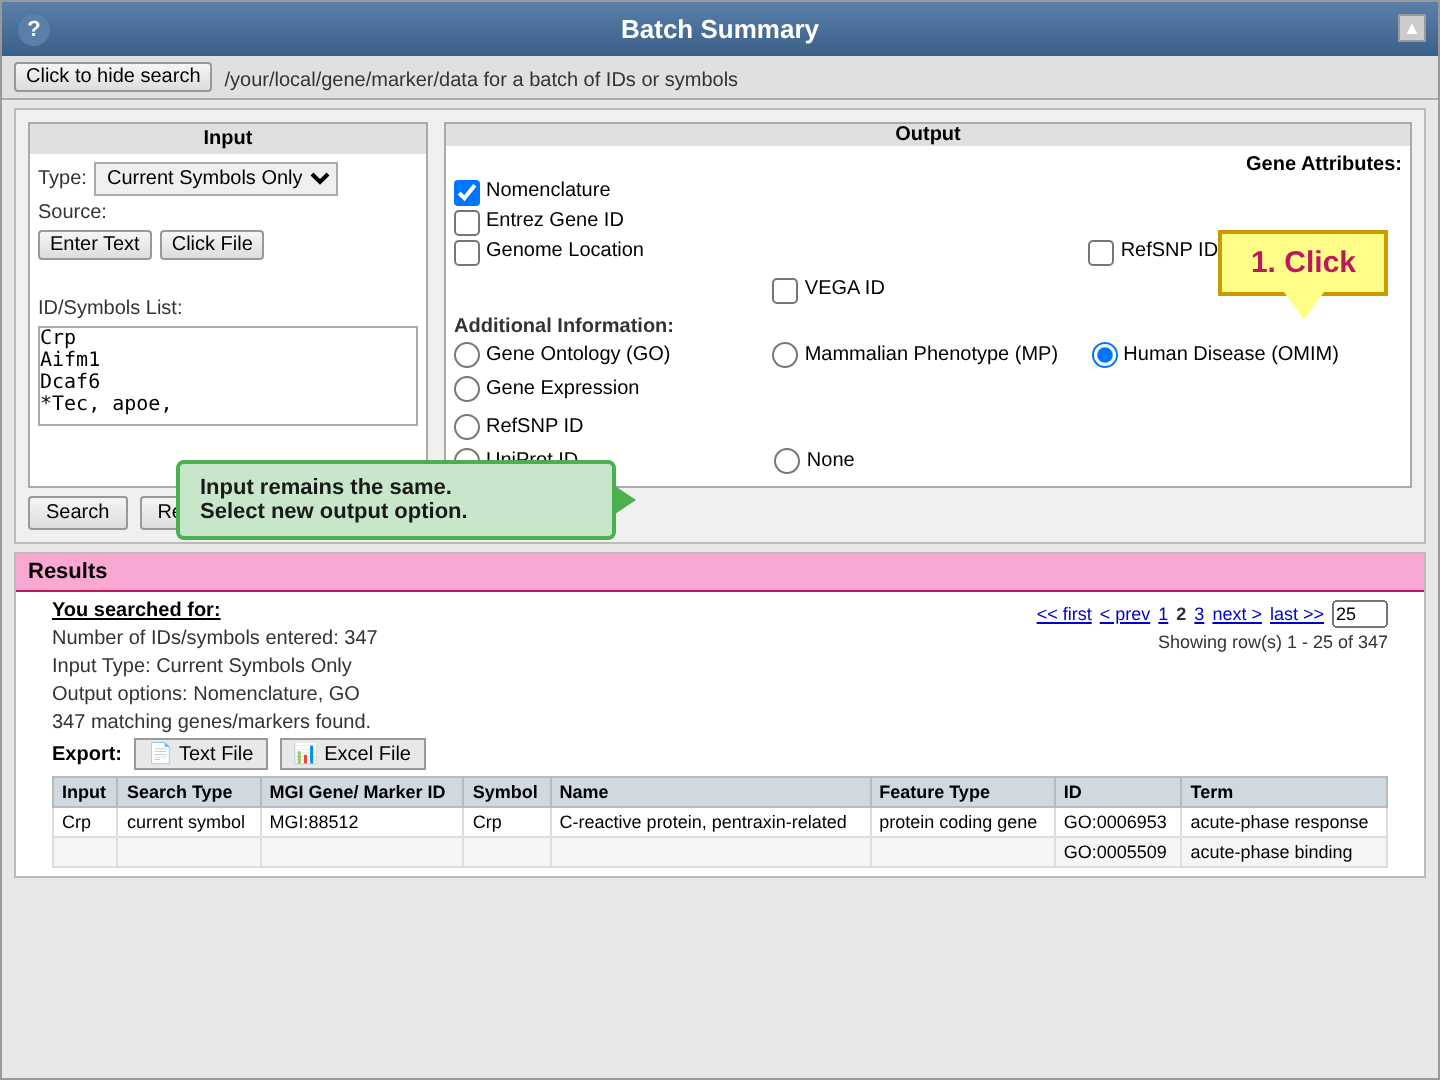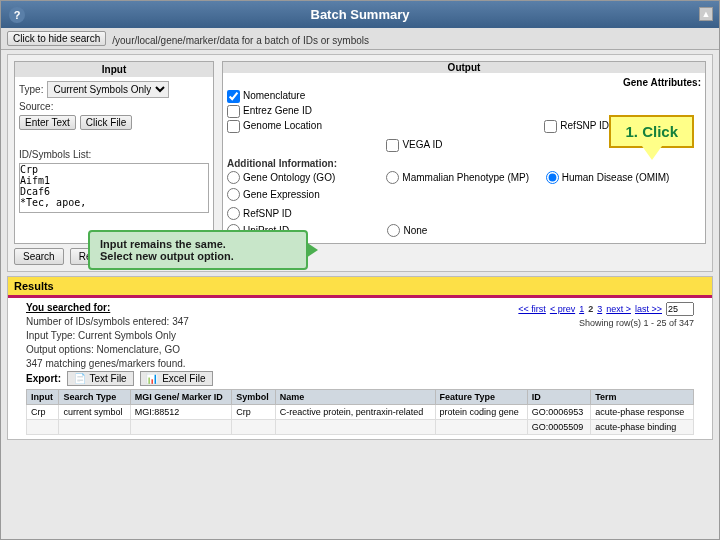--- a/index.html
+++ b/index.html
@@ -183,21 +183,21 @@
     
     .callout-box {
       position: absolute;
       top: 60px;
       right: 18px;
       background: #ffff88;
       border: 2px solid #cc9900;
       padding: 6px 14px;
       font-size: 15px;
       font-weight: bold;
-      color: #15803d;
+      color: #be185d;
       z-index: 20;
     }
     .callout-box::after {
       content: '';
       position: absolute;
       bottom: -14px;
       left: 50%;
       transform: translateX(-50%);
       border-left: 10px solid transparent;
       border-right: 10px solid transparent;
@@ -229,22 +229,22 @@
       border-bottom: 8px solid transparent;
       border-left: 12px solid #4caf50;
     }
     
     .results-section {
       background: white;
       border: 1px solid #bbb;
       margin: 4px 6px;
     }
     .results-header {
-      background: #fde047;
-      border-bottom: 3px solid #be185d;
+      background: #f9a8d4;
+      border-bottom: 1px solid #be185d;
       padding: 3px 6px;
       font-weight: bold;
       font-size: 11px;
     }
     .results-body {
       padding: 4px 18px;
     }
     .searched-for {
       font-weight: bold;
       font-size: 10px;

